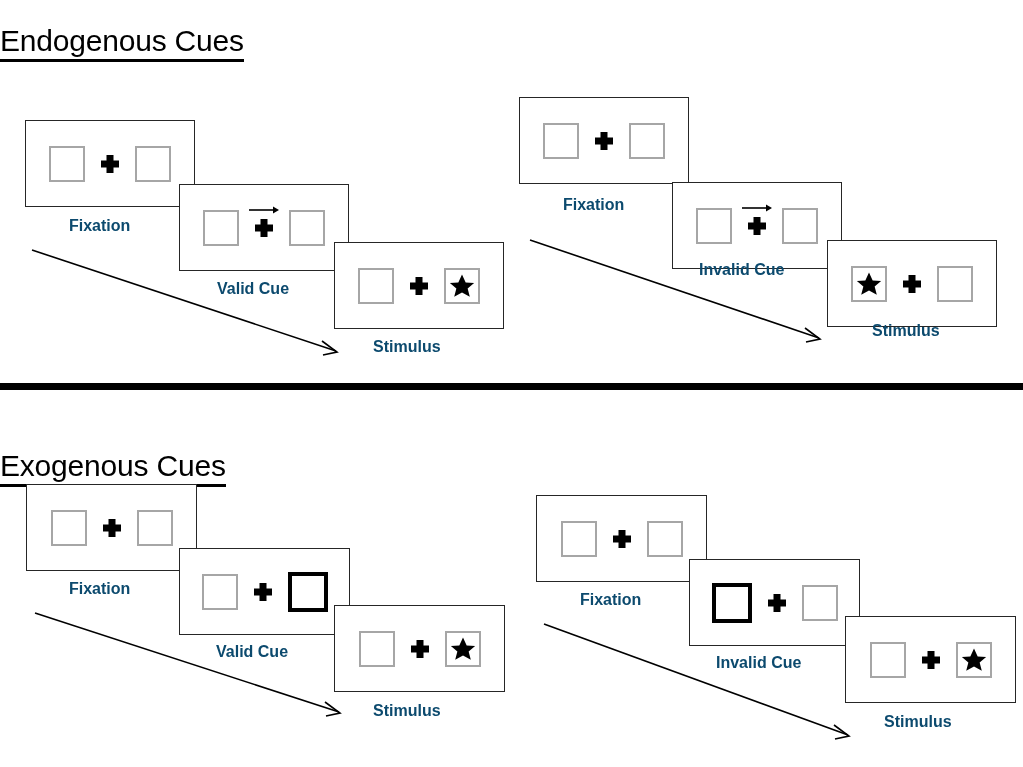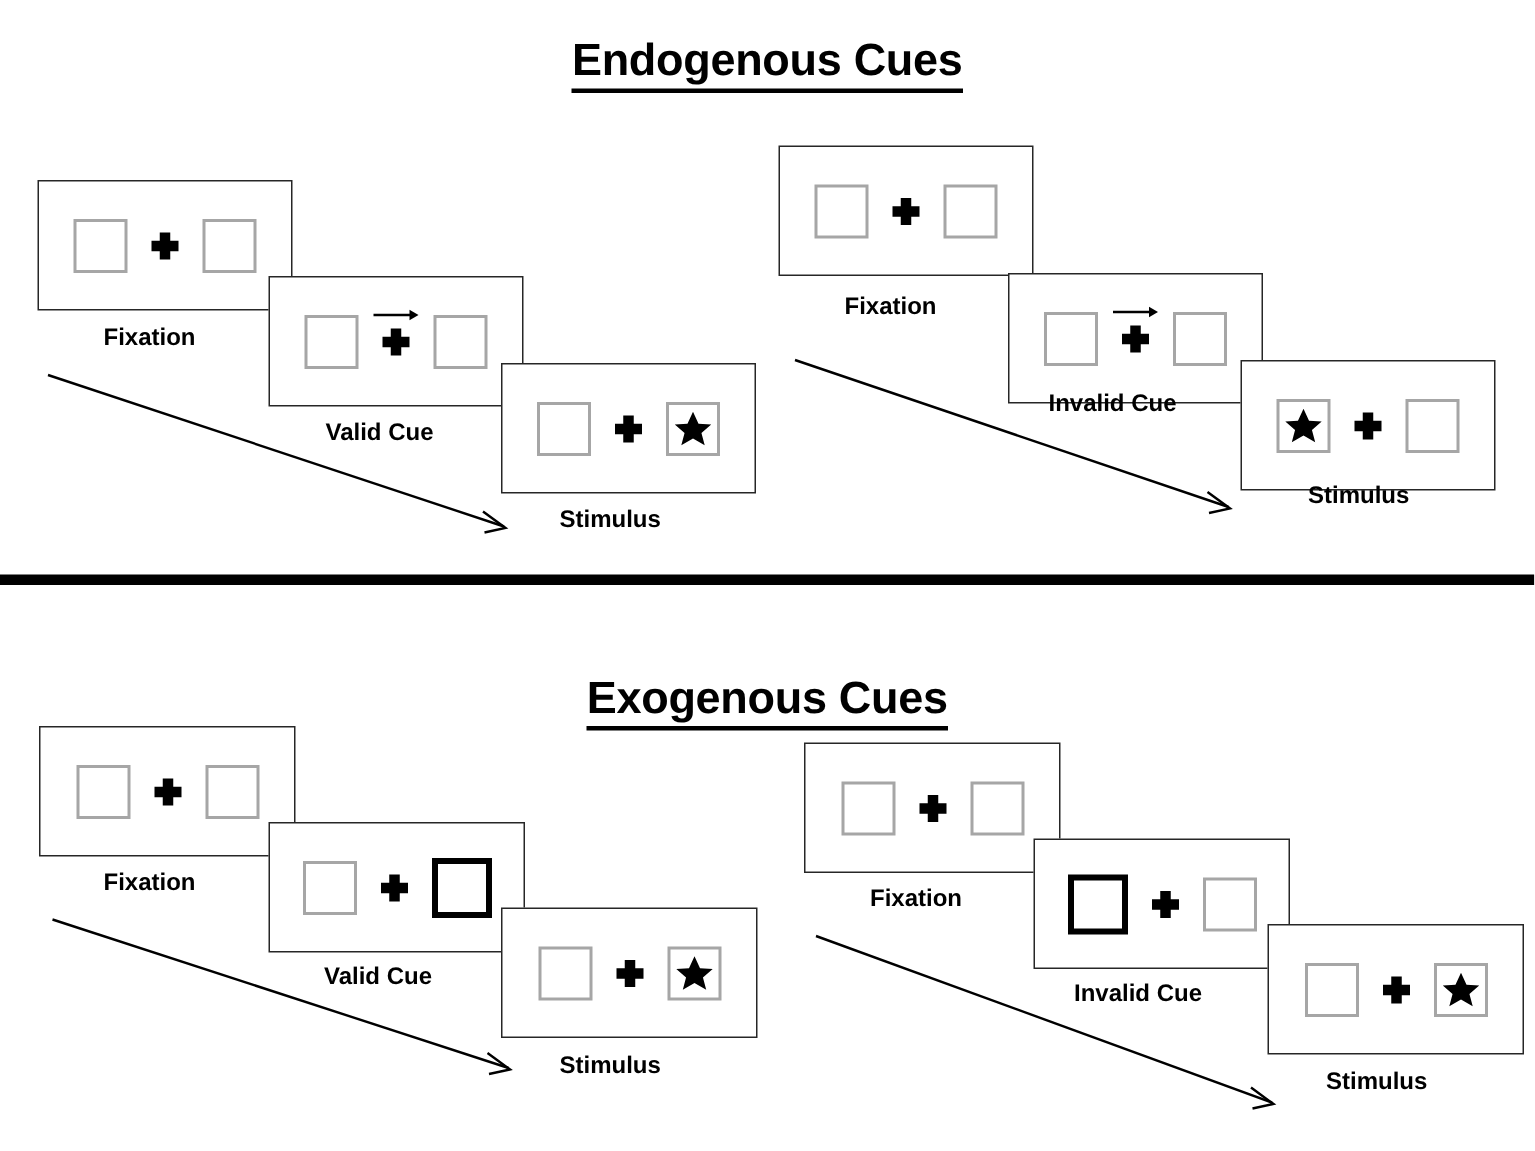--- a/index.html
+++ b/index.html
@@ -16,23 +16,22 @@
     height: 767px;
     background: #ffffff;
     overflow: hidden;
   }
 
   
   .section-title {
     position: absolute;
     width: 100%;
     left: 0;
-    text-align: center;
     font-size: 30px;
-    font-weight: bold;
+    font-weight: normal;
     color: #000000;
     letter-spacing: -0.2px;
   }
   .section-title span {
     border-bottom: 3px solid #000000;
     padding-bottom: 2px;
   }
 
   
   .divider {
@@ -130,21 +129,21 @@
     align-items: center;
     justify-content: center;
     flex: 0 0 auto;
   }
 
   
   .caption {
     position: absolute;
     font-size: 16px;
     font-weight: bold;
-    color: #000000;
+    color: #0c4a6e;
     white-space: nowrap;
   }
 
   
   .seq-arrow {
     position: absolute;
     pointer-events: none;
   }
   .seq-arrow svg { display: block; overflow: visible; }
 </style>

